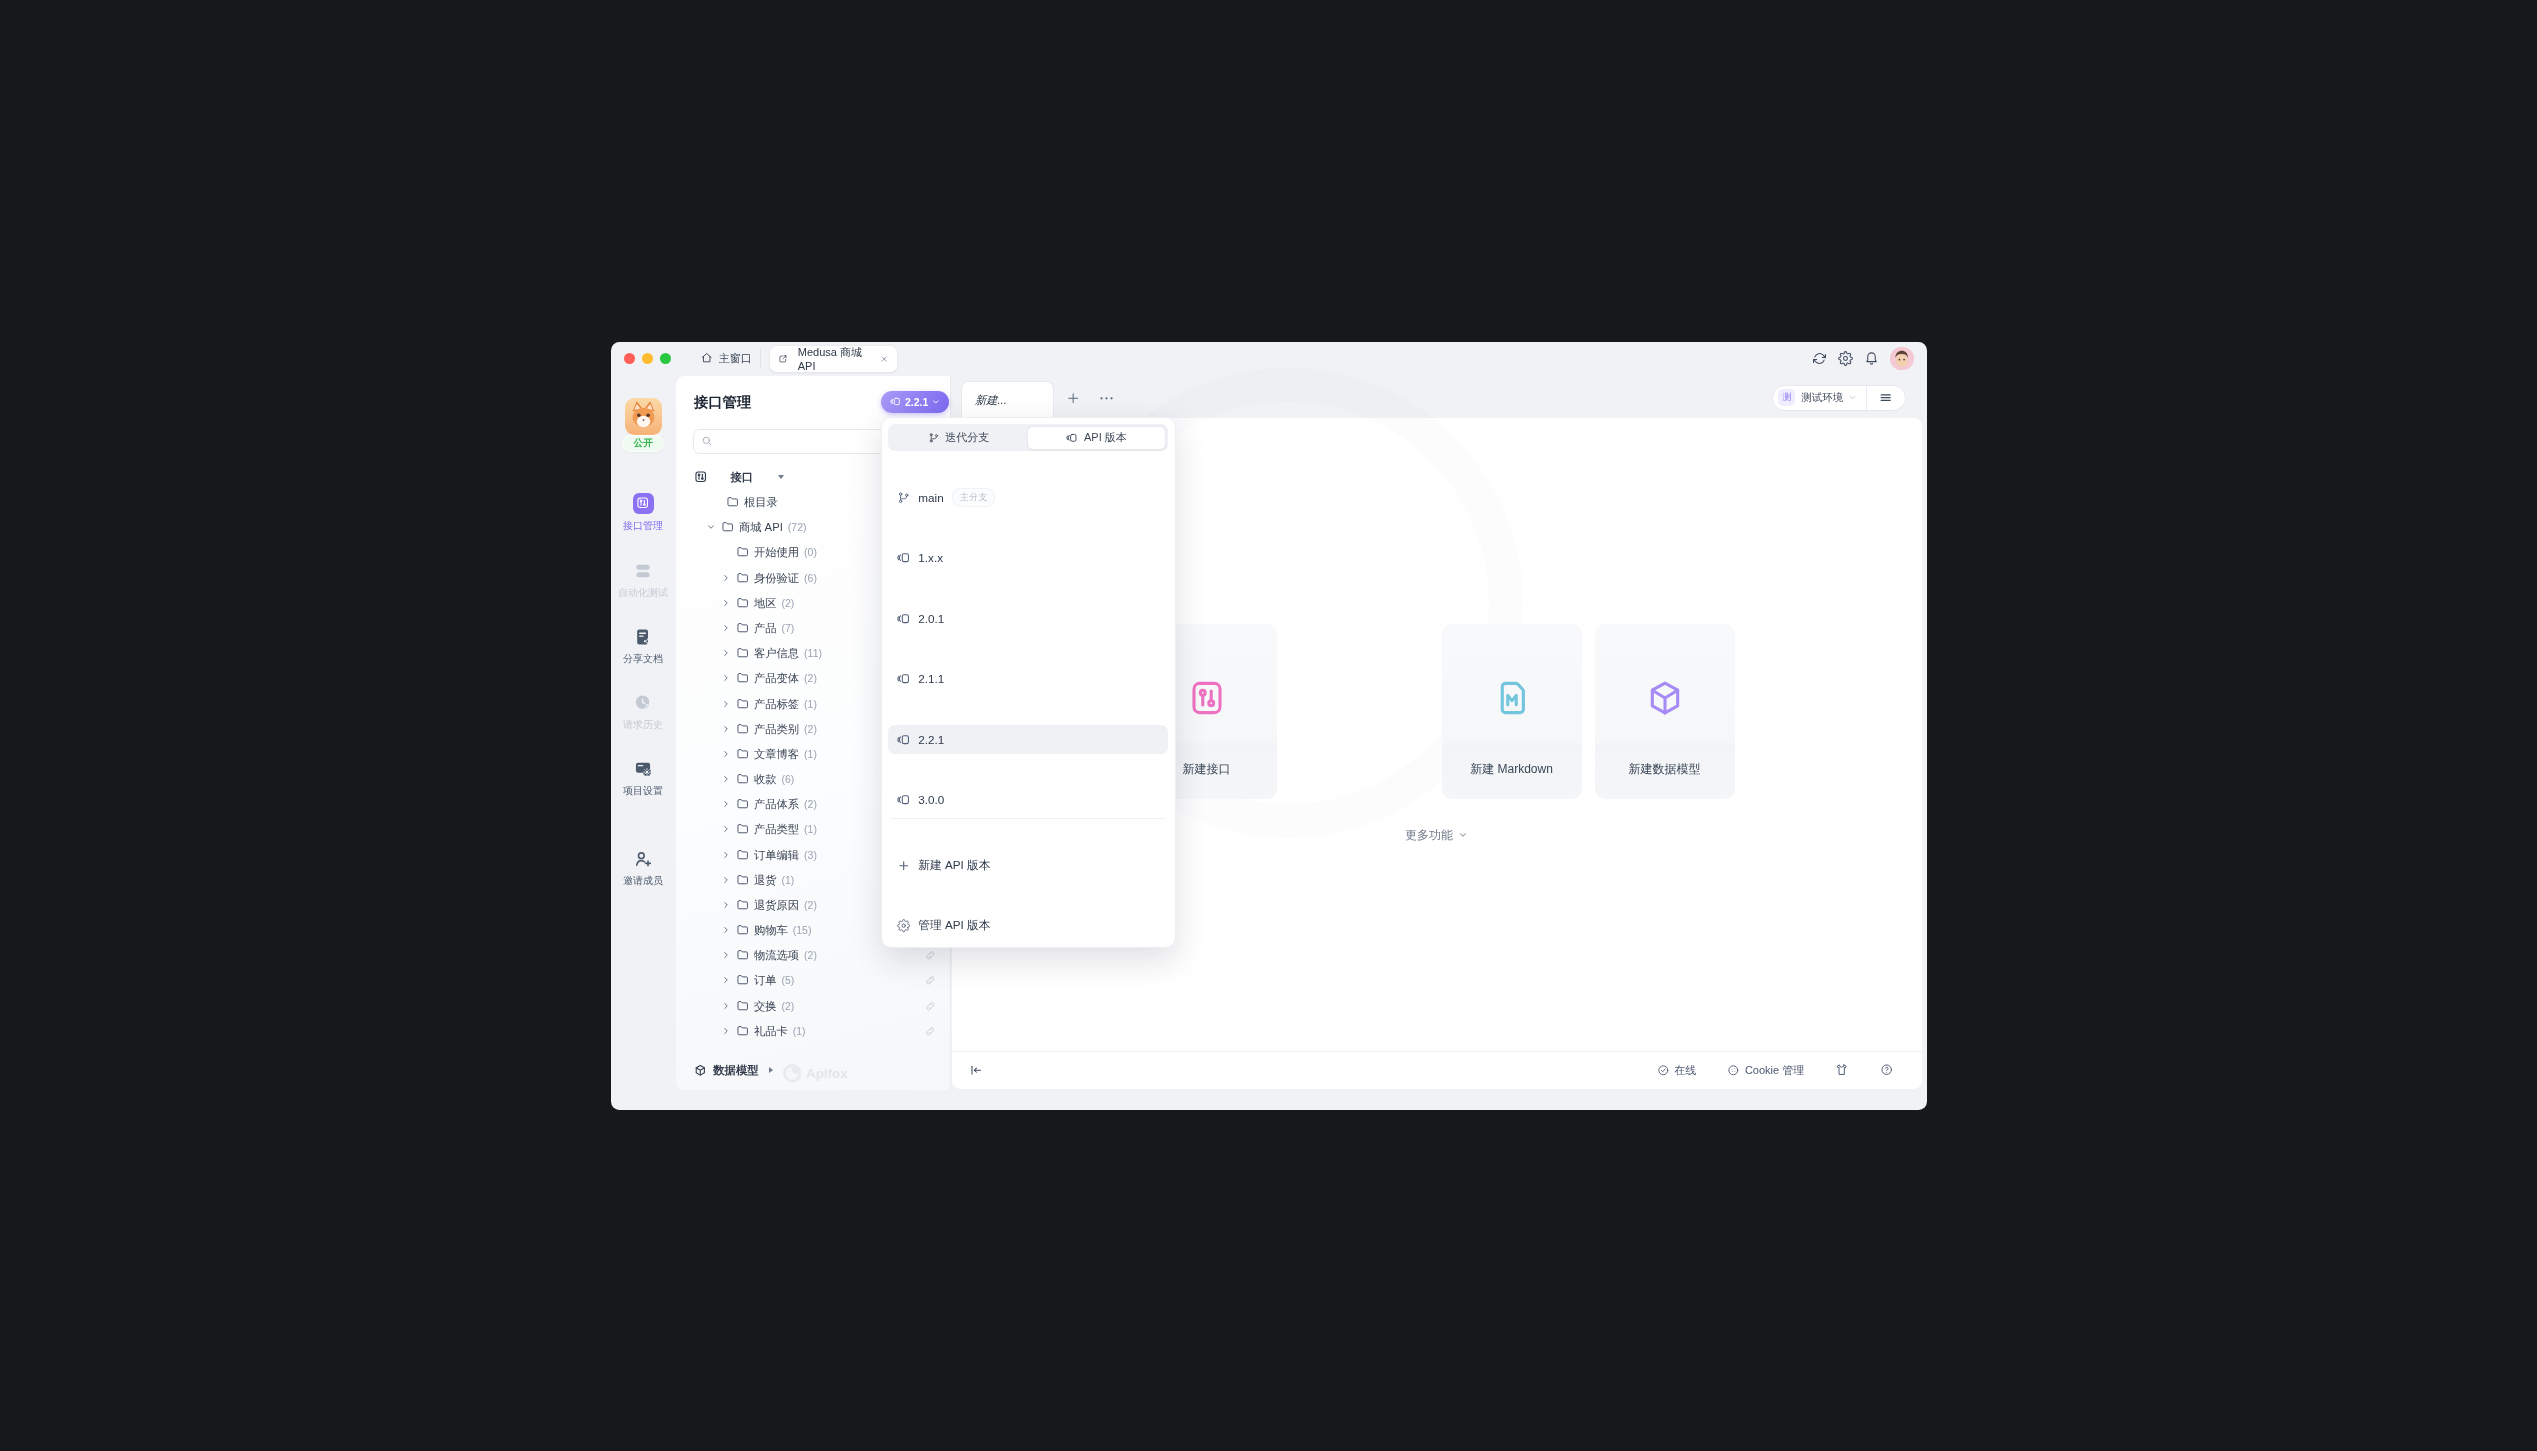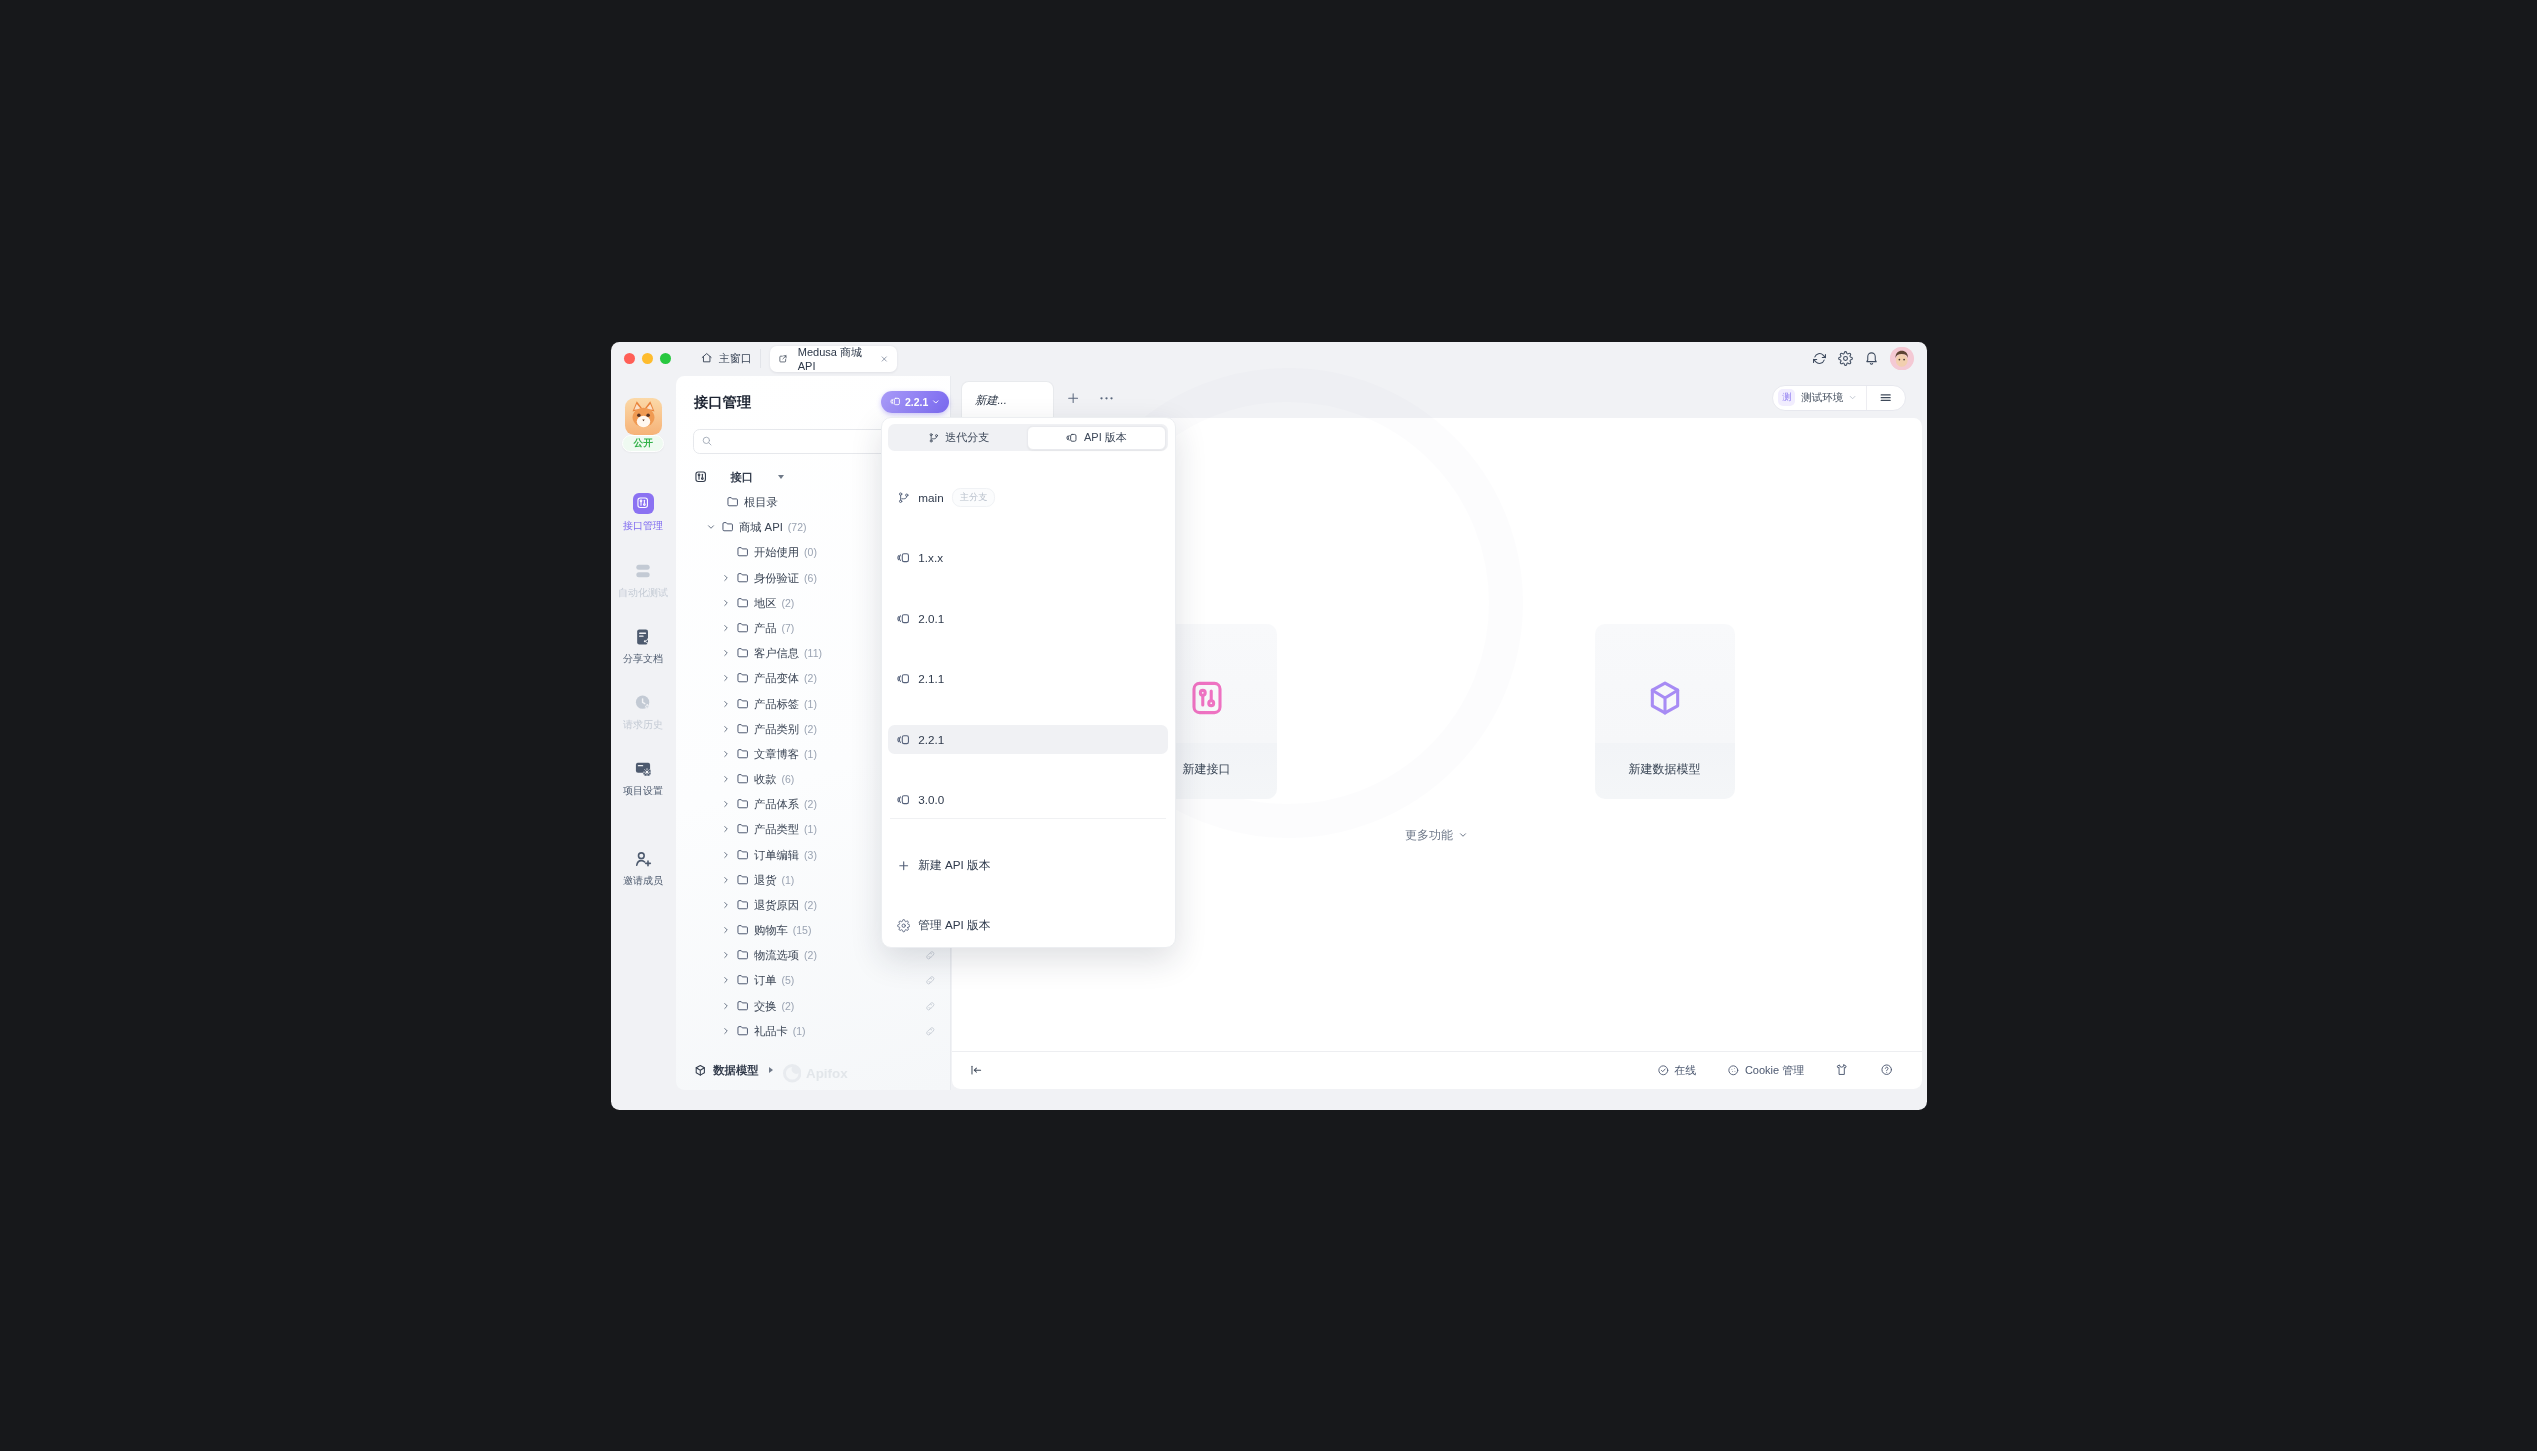--- a/index.html
+++ b/index.html
@@ -624,20 +624,27 @@
         <rect x="4" y="3" width="16" height="18" rx="3.4"></rect>
         <circle cx="9.4" cy="8.8" r="1.5"></circle>
           <path d="M9.4 11v5.3"></path>
         <path d="M14.6 7.7V13"></path>
           <circle cx="14.6" cy="15.2" r="1.5"></circle>
       </svg>
       <div class="clabel">新建接口</div>
     </div>
 
 
+    <div class="card" style="left:490px">
+      <svg class="i cicon" width="39" height="39" viewBox="0 0 24 24" style="color:#72c5dd;stroke-width:1.9">
+        <path d="M8 3h6.2a2 2 0 0 1 1.5.6l2.8 3a2 2 0 0 1 .5 1.4V19a2 2 0 0 1-2 2H8a2 2 0 0 1-2-2V5a2 2 0 0 1 2-2z"></path>
+        <path d="M9.4 16.2v-5.8l2.6 3.2 2.6-3.2v5.8"></path>
+      </svg>
+      <div class="clabel">新建 Markdown</div>
+    </div>
 
     <div class="card" style="left:643px">
       <svg class="i cicon" width="39" height="39" viewBox="0 0 24 24" style="color:#a78bf4;stroke-width:1.9">
         <path d="M12 2.8 19.8 7.2v9.6L12 21.2 4.2 16.8V7.2Z"></path>
         <path d="M12 21.2V12M12 12 19.8 7.2M12 12 4.2 7.2"></path>
       </svg>
       <div class="clabel">新建数据模型</div>
     </div>
 
     <div class="more-btn">

